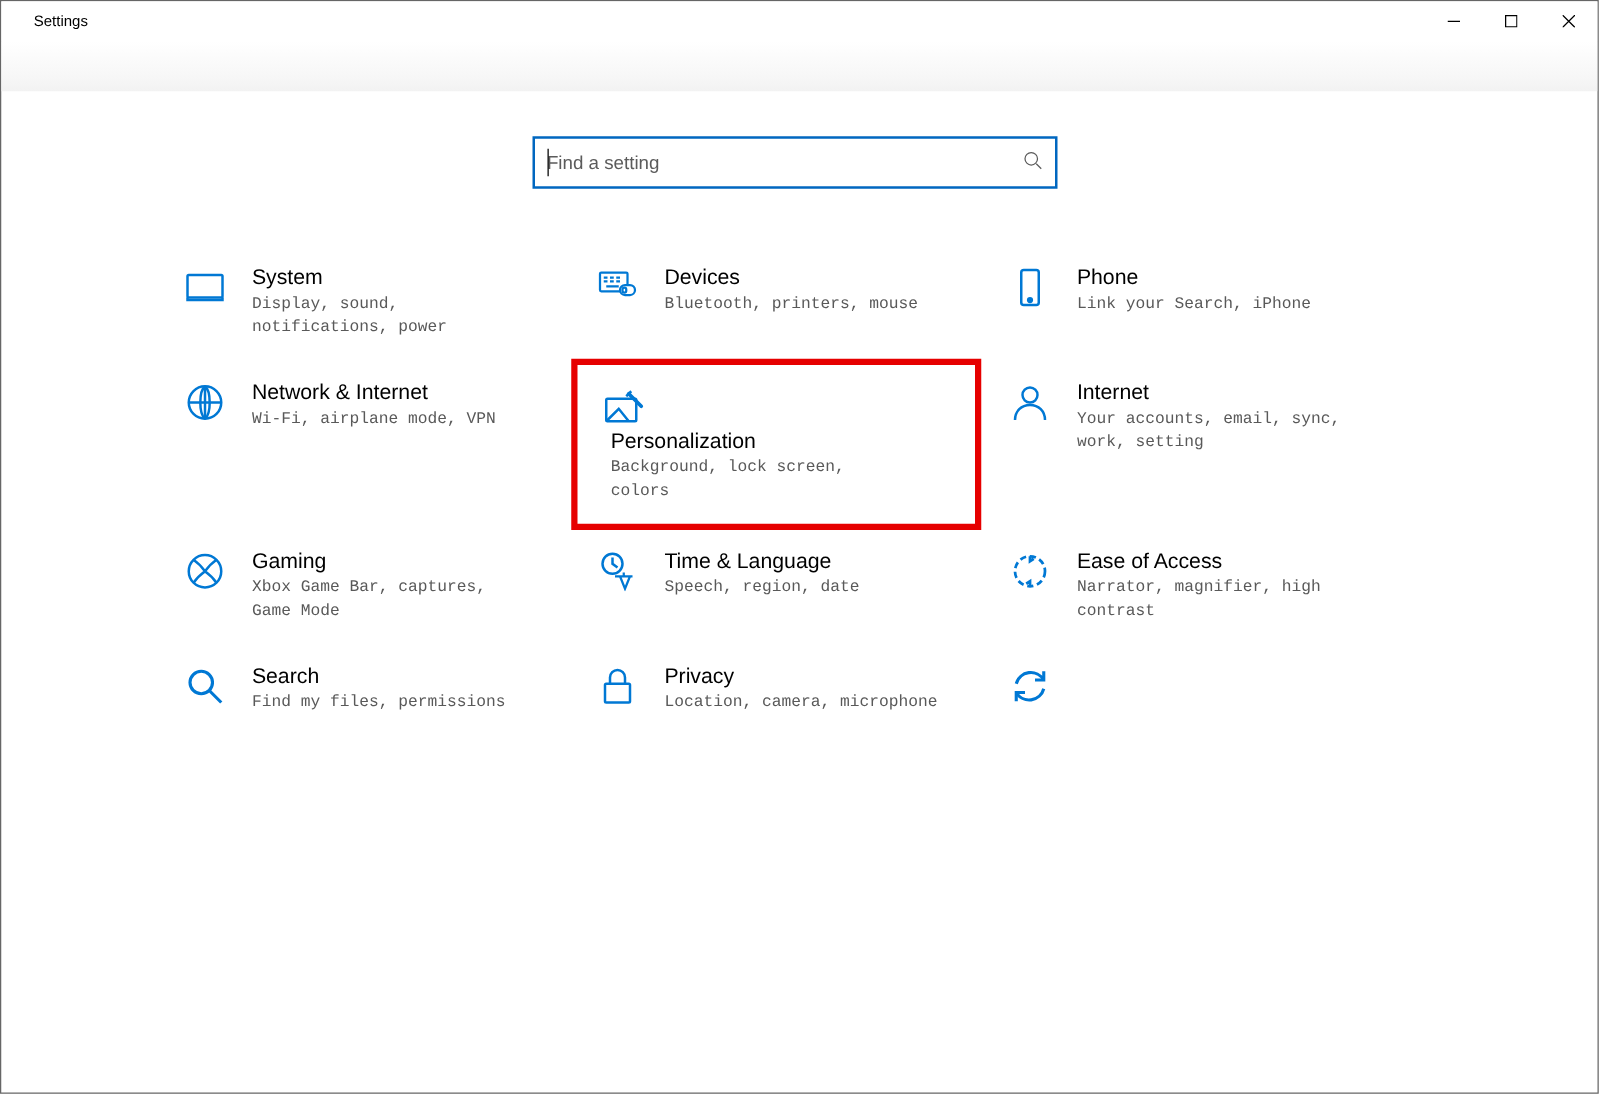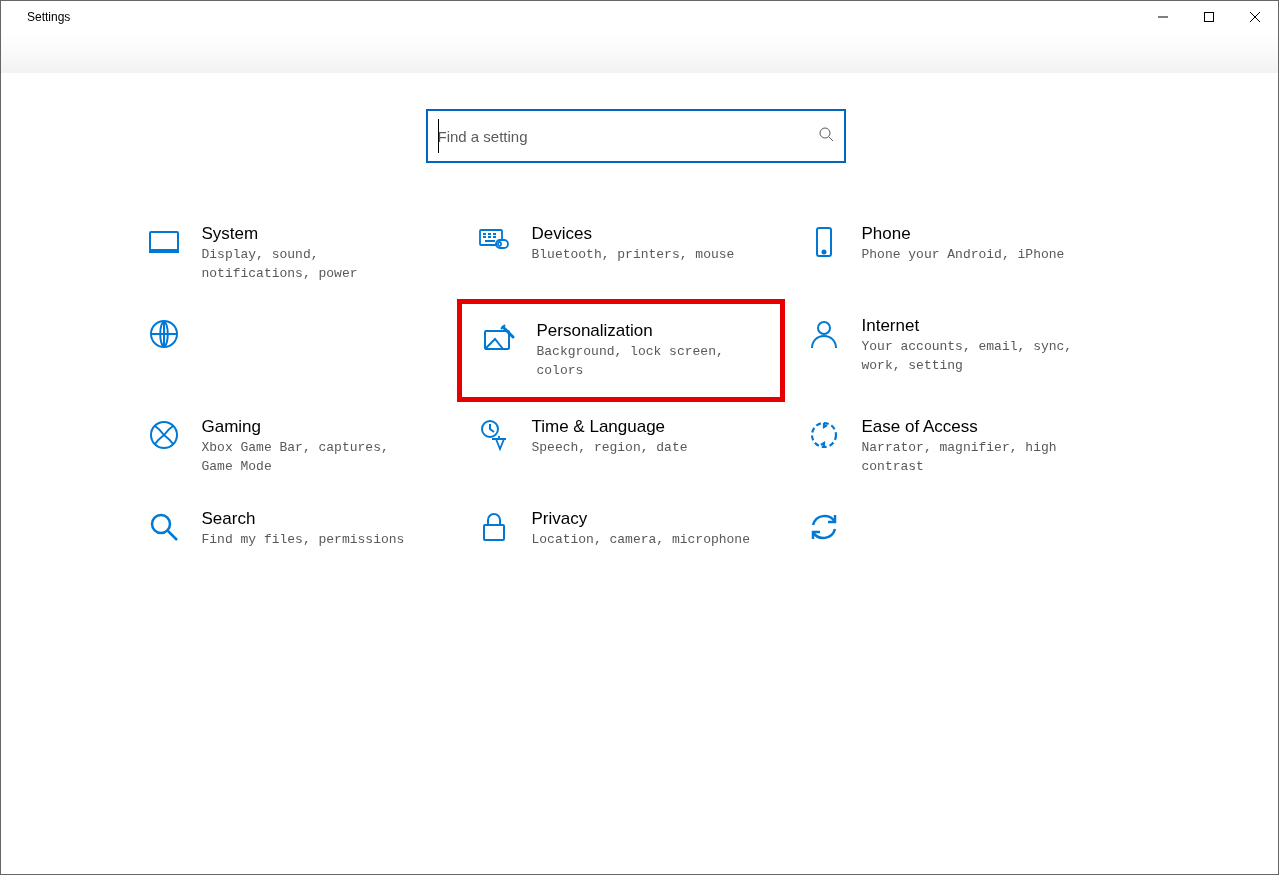--- a/index.html
+++ b/index.html
@@ -54,21 +54,21 @@
     overflow-y: scroll;
   }
   .search-wrap {
     display: flex;
     justify-content: center;
     margin-top: 36px;
     margin-bottom: 55px;
   }
   .search-box {
     width: 420px;
-    height: 54px;
+    height: 42px;
     border: 2px solid #0067c0;
     display: flex;
     align-items: center;
     padding: 0 10px;
     position: relative;
   }
   .search-input {
     border: none;
     outline: none;
     font-size: 15px;
@@ -127,20 +127,21 @@
     font-size: 13px;
     color: #595959;
     line-height: 1.45;
     max-width: 220px;
     font-family: Liberation Mono, monospace;
   }
   .highlight-red {
     border: 5px solid #e60000;
     margin: -11px -9px;
     padding: 17px 13px;
+    flex-direction: column;
   }
   
   .content::-webkit-scrollbar { width: 14px; }
   .content::-webkit-scrollbar-track { background: #f0f0f0; }
   .content::-webkit-scrollbar-thumb { background: #c2c2c2; }
 </style>
 </head>
 <body>
 
 <div class="titlebar">
@@ -213,31 +214,35 @@
 
     <div class="tile">
       <div class="tile-icon">
         <svg viewBox="0 0 32 32" fill="none" stroke="#0078d4" stroke-width="2">
             <rect x="9" y="2" width="14" height="28" rx="2"></rect>
             <circle cx="16" cy="26" r="1.5" fill="#0078d4"></circle>
           </svg>
       </div>
       <div class="tile-text">
         <div class="tile-title">Phone</div>
-        <div class="tile-desc">Phone your Android, iPhone</div>
+        <div class="tile-desc">Link your Search, iPhone</div>
       </div>
     </div>
 
     <div class="tile">
       <div class="tile-icon">
         <svg viewBox="0 0 32 32" fill="none" stroke="#0078d4" stroke-width="2">
             <circle cx="16" cy="16" r="13"></circle>
             <path d="M3 16h26M16 3v26"></path>
             <path d="M16 3c-5 4-5 22 0 26M16 3c5 4 5 22 0 26"></path>
           </svg>
+      </div>
+      <div class="tile-text">
+        <div class="tile-title">Network &amp; Internet</div>
+        <div class="tile-desc">Wi-Fi, airplane mode, VPN</div>
       </div>
     </div>
 
     <div class="tile highlight-red">
       <div class="tile-icon">
         <svg viewBox="0 0 32 32" fill="none" stroke="#0078d4" stroke-width="2">
             <rect x="2" y="8" width="24" height="18" rx="1"></rect>
             <path d="M2 26 L12 16 L20 26"></path>
             <path d="M20 4 L30 14" stroke-width="3" stroke-linecap="round"></path>
             <path d="M18 6 L22 2" stroke-width="2"></path>

